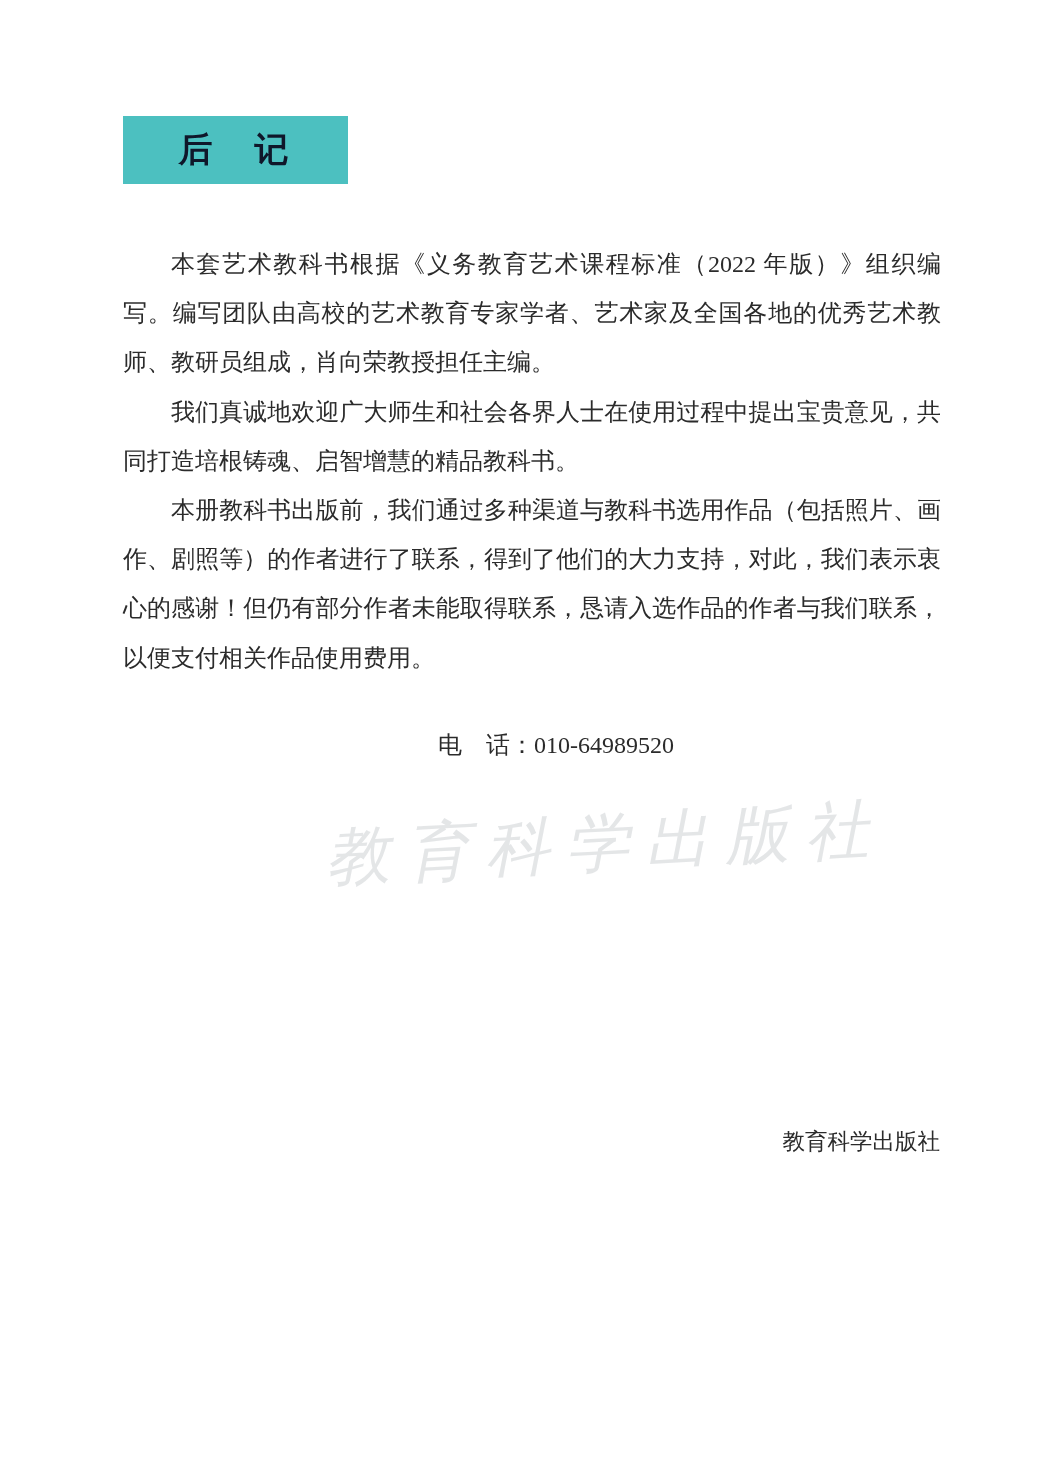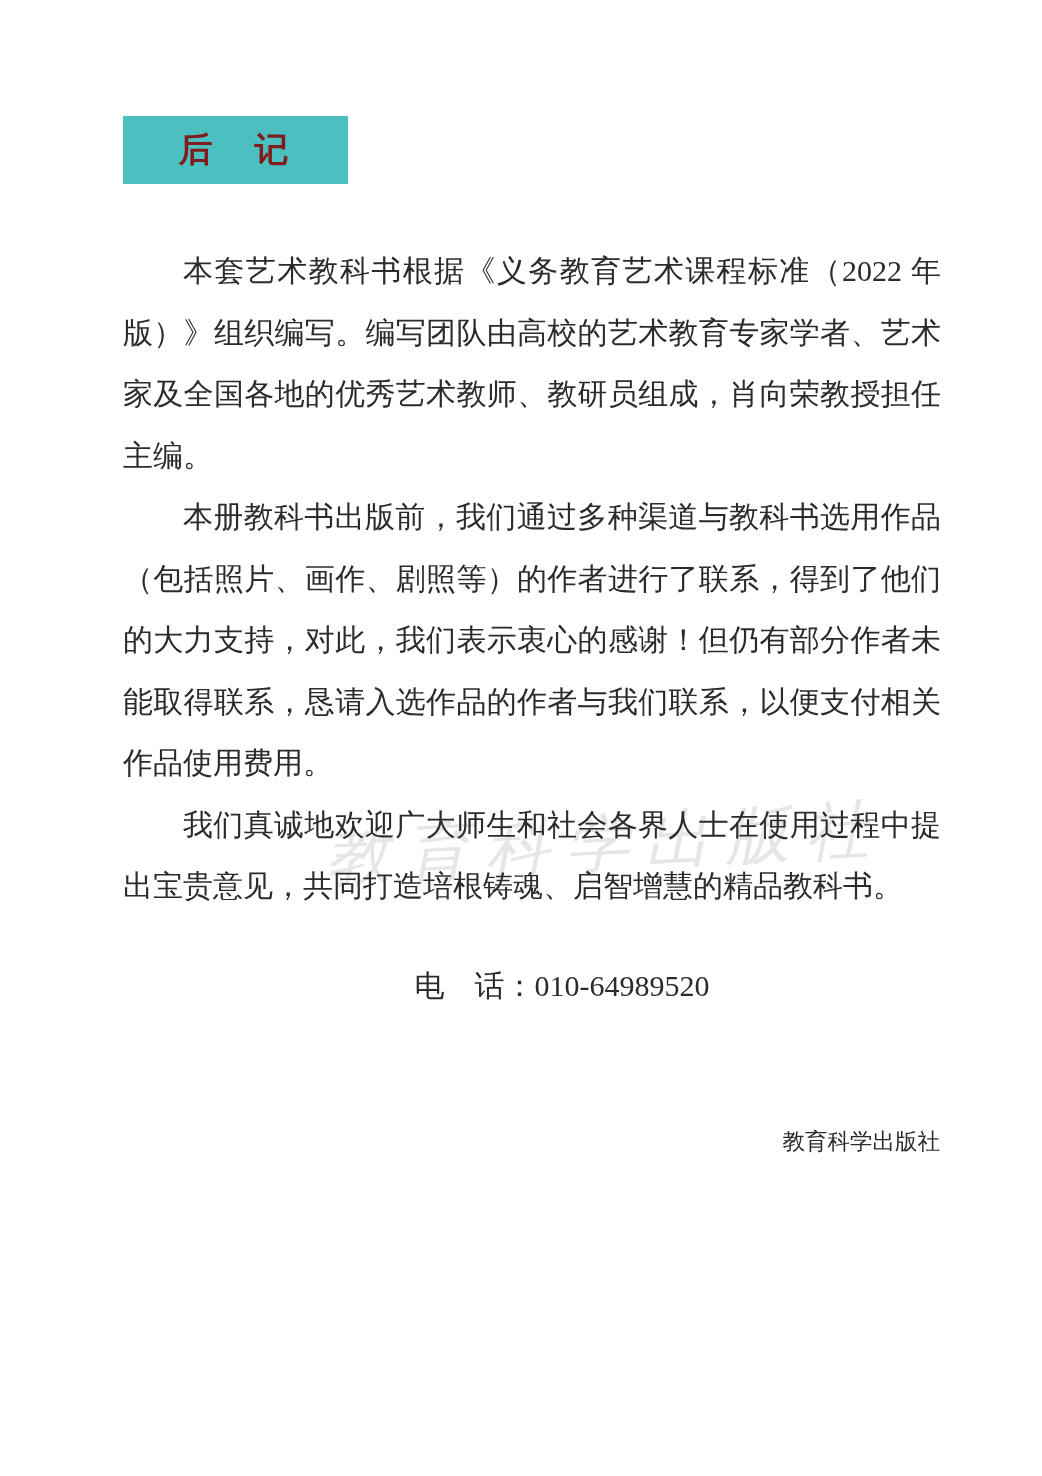--- a/index.html
+++ b/index.html
@@ -21,21 +21,21 @@
     left: 123px;
     top: 116px;
     width: 225px;
     height: 68px;
     background: #4cc0c0;
     display: flex;
     align-items: center;
     justify-content: center;
   }
   .header-box .title {
-    color: #7f1d1d;
+    color: #0f172a;
     font-size: 34px;
     font-weight: bold;
     letter-spacing: 0.12em;
     font-family: "Liberation Sans", "DejaVu Sans", sans-serif;
   }
   .watermark {
     position: absolute;
     left: 325px;
     top: 800px;
     font-size: 64px;
@@ -46,21 +46,21 @@
     font-style: italic;
     pointer-events: none;
     white-space: nowrap;
     z-index: 0;
   }
   .body-text {
     position: absolute;
     left: 123px;
     top: 240px;
     width: 818px;
-    font-size: 30px;
+    font-size: 24px;
     line-height: 2.05;
     text-align: justify;
     z-index: 1;
   }
   .body-text p {
     margin: 0;
     text-indent: 2em;
   }
   .contact {
     margin-top: 38px;
@@ -84,22 +84,22 @@
 <div class="page">
 
   <div class="header-box">
     <span class="title">后　记</span>
   </div>
 
   <div class="watermark">教育科学出版社</div>
 
   <div class="body-text">
     <p>本套艺术教科书根据《义务教育艺术课程标准（2022 年版）》组织编写。编写团队由高校的艺术教育专家学者、艺术家及全国各地的优秀艺术教师、教研员组成，肖向荣教授担任主编。</p>
+    <p>我们真诚地欢迎广大师生和社会各界人士在使用过程中提出宝贵意见，共同打造培根铸魂、启智增慧的精品教科书。</p>
     <p>本册教科书出版前，我们通过多种渠道与教科书选用作品（包括照片、画作、剧照等）的作者进行了联系，得到了他们的大力支持，对此，我们表示衷心的感谢！但仍有部分作者未能取得联系，恳请入选作品的作者与我们联系，以便支付相关作品使用费用。</p>
-    <p>我们真诚地欢迎广大师生和社会各界人士在使用过程中提出宝贵意见，共同打造培根铸魂、启智增慧的精品教科书。</p>
 
     <div class="contact">
       <p>
         <span>电　话：</span><span>010-64989520</span>
       </p>
     </div>
   </div>
 
   <div class="publisher">教育科学出版社</div>
 

